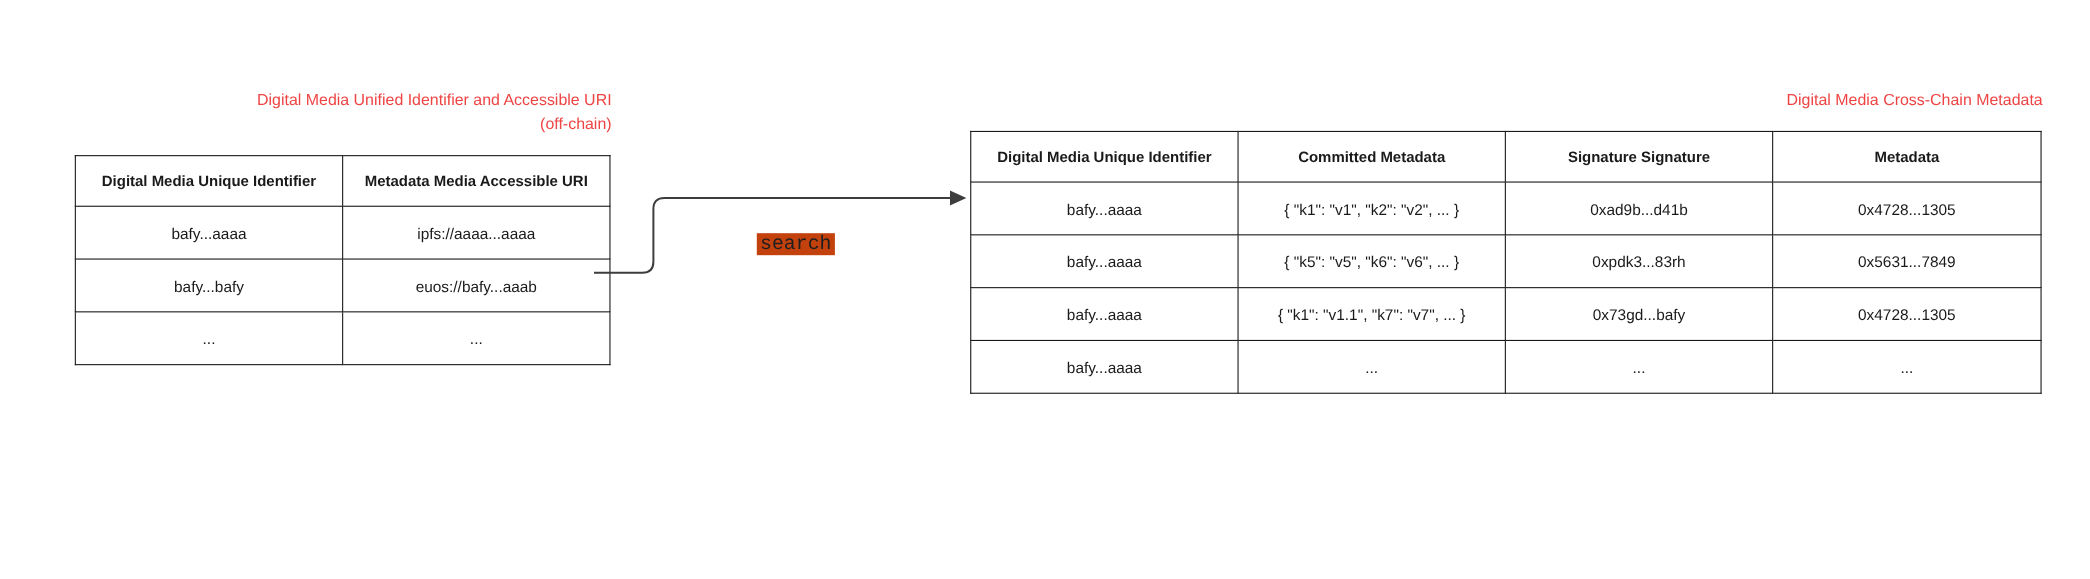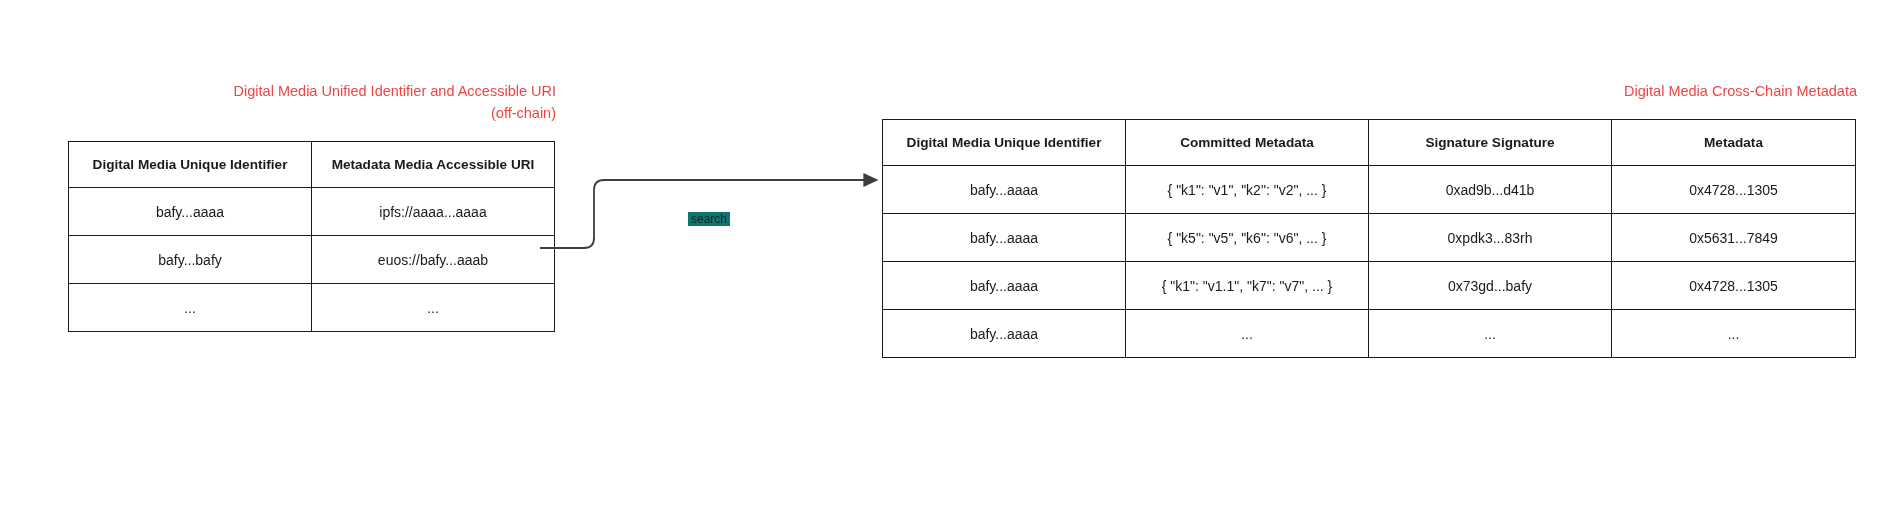--- a/index.html
+++ b/index.html
@@ -86,25 +86,26 @@
     left: 540px;
     top: 170px;
     width: 360px;
     height: 90px;
     pointer-events: none;
   }
   #search-label {
     position: absolute;
     left: 688px;
     top: 212px;
-    font-size: 12px;
+    font-size: 18px;
     color: #1f1f1f;
-    background: #0f766e;
+    background: #c2410c;
     padding: 0 3px;
     white-space: nowrap;
+    font-family: Liberation Mono, monospace;
   }
 </style>
 </head>
 <body>
 
 <div class="group" id="left-group">
   <div class="group-caption">
     <div>Digital Media Unified Identifier and Accessible URI</div>
     <div>(off-chain)</div>
   </div>

